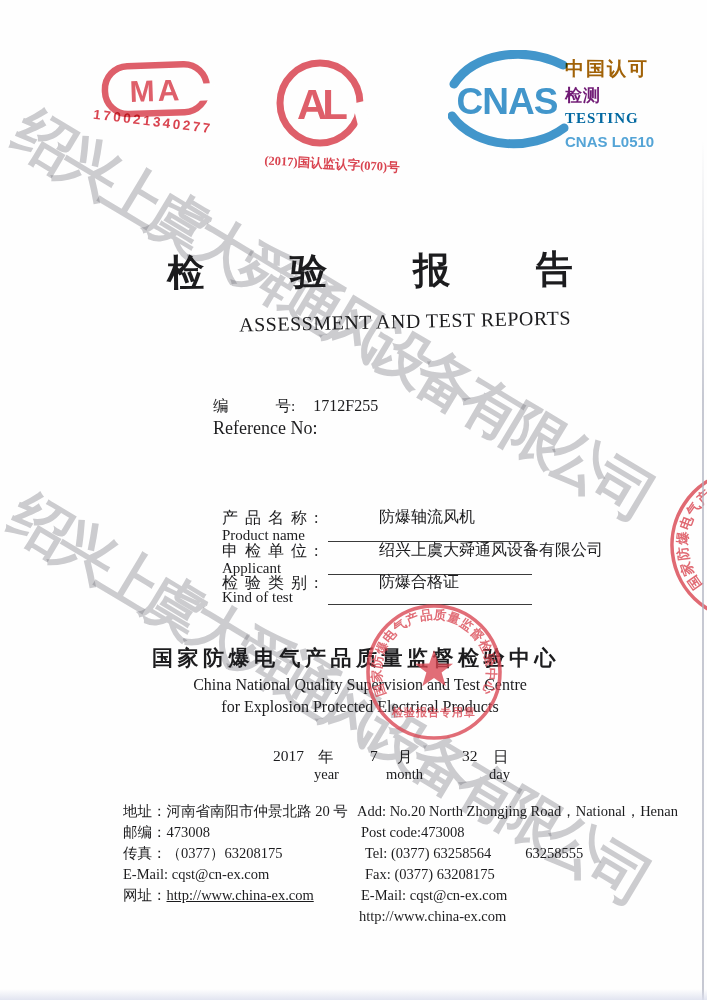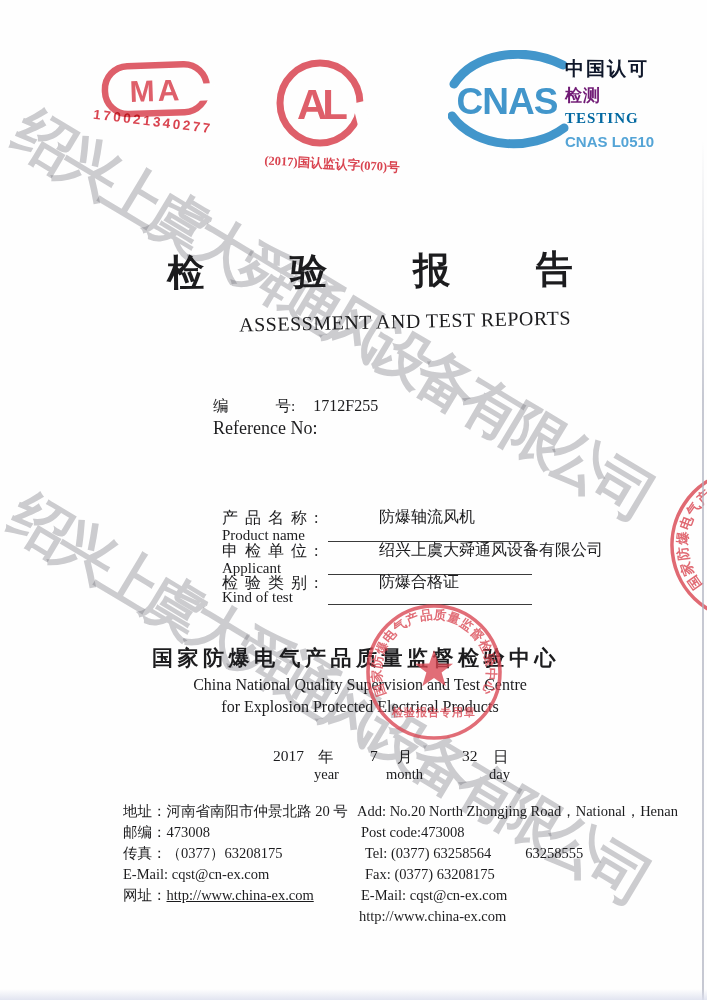--- a/index.html
+++ b/index.html
@@ -54,21 +54,21 @@
   .cma-num{
     left:88px;top:114px;width:130px;text-align:center;
     font-family:"Liberation Sans",sans-serif;font-size:13.5px;letter-spacing:2.5px;
     color:#d94450;transform:rotate(7deg);font-weight:600;
   }
   .cal-cap{
     left:252px;top:156px;width:160px;text-align:center;
     font-size:12.5px;color:#d94450;transform:rotate(3deg);font-weight:600;white-space:nowrap;
   }
   .cnas-t{position:absolute;font-family:"Liberation Sans",sans-serif;white-space:nowrap;}
-  .cnas-t1{left:565px;top:56px;font-size:19px;font-weight:600;color:#0f172a;letter-spacing:2px;}
+  .cnas-t1{left:565px;top:56px;font-size:19px;font-weight:600;color:#a16207;letter-spacing:2px;}
   .cnas-t2{left:565px;top:84px;font-size:17px;font-weight:600;color:#701a75;letter-spacing:1px;}
   .cnas-t3{left:565px;top:110px;font-size:15px;font-weight:bold;color:#0369a1;letter-spacing:1px;font-family:Liberation Serif, serif;}
   .cnas-t4{left:565px;top:133px;font-size:15px;font-weight:bold;color:#54a4d6;}
   
   .edge-line{
     position:absolute;right:3px;top:140px;bottom:0;width:2px;z-index:4;
     background:linear-gradient(to bottom,rgba(190,193,205,0),rgba(175,178,192,0.7) 30%,rgba(175,178,192,0.7));
   }
   .bottom-band{
     position:absolute;left:0;right:0;bottom:0;height:11px;z-index:4;

